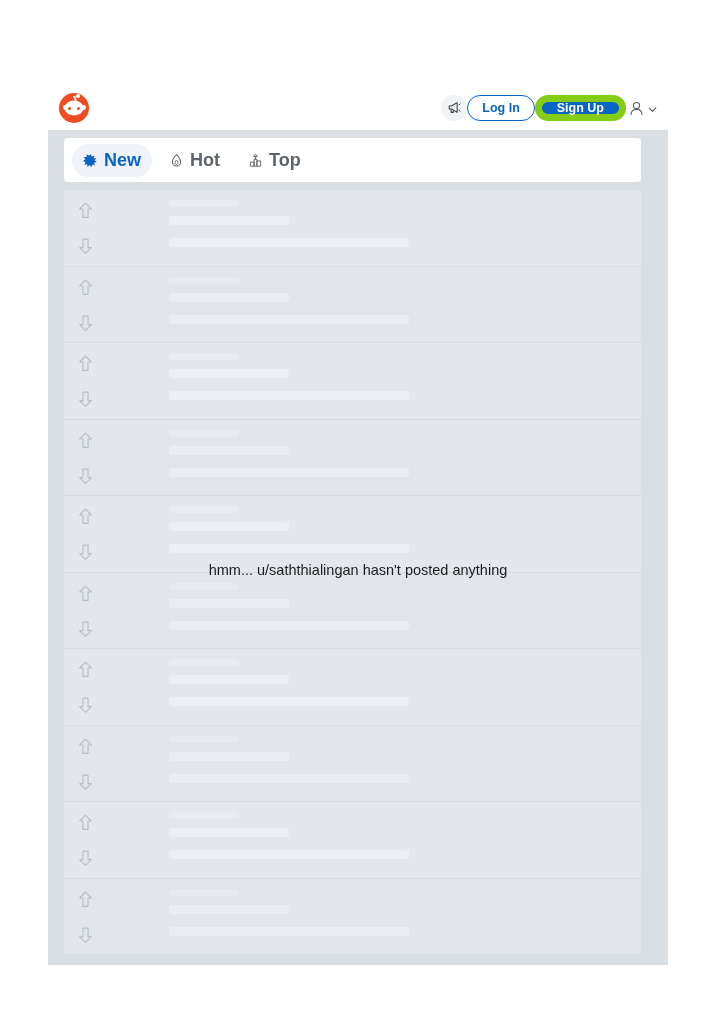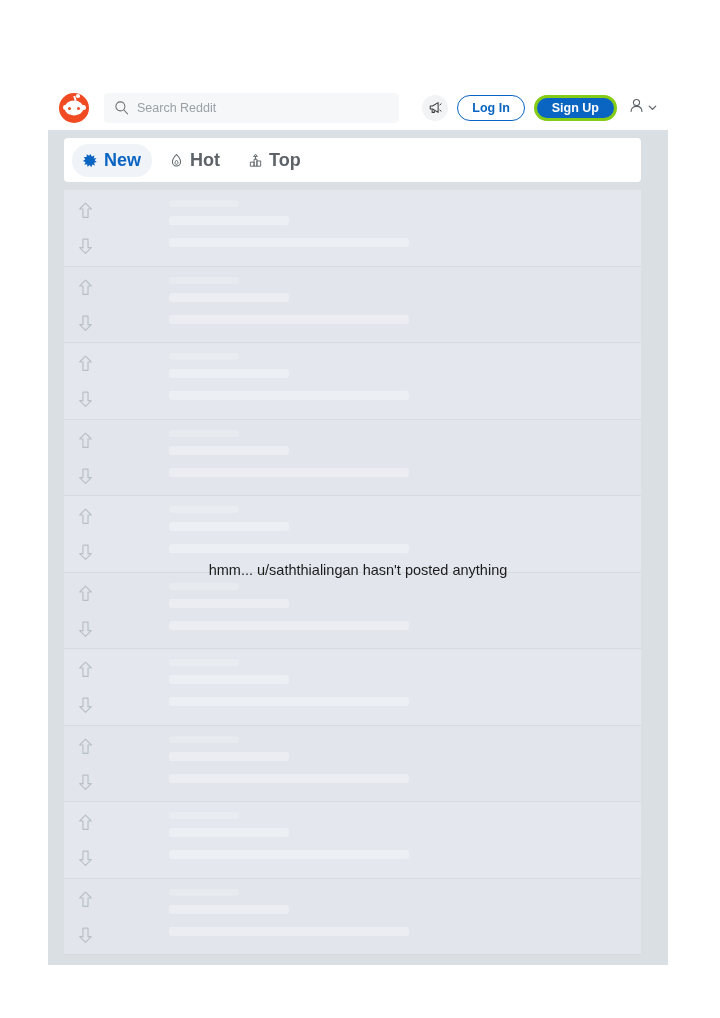--- a/index.html
+++ b/index.html
@@ -141,22 +141,21 @@
     font-size: 12.5px;
     color: #1c1c1c;
     width: 100%;
     padding: 0;
   }
   #search-input::placeholder { color: #9aa0a6; }
 
   #header-right {
     margin-left: auto;
     display: flex;
-    align-items: center;
-    gap: 9px;
+    align-items: flex-end;
     flex: 0 0 auto;
   }
 
   .megaphone-btn {
     width: 26px;
     height: 26px;
     border-radius: 50%;
     background: #f2f3f4;
     display: flex;
     align-items: center;
@@ -178,21 +177,21 @@
   }
   .btn-login {
     color: #0a64c2;
     background: #ffffff;
     border: 1px solid #0a64c2;
     padding: 0 14px;
   }
   .btn-signup {
     color: #ffffff;
     background: #0a64c2;
-    border: 3px solid #84cc16;
+    border: 7px solid #84cc16;
     padding: 0 15px;
   }
   .avatar-wrap {
     display: flex;
     align-items: center;
     gap: 2px;
     margin-left: 2px;
   }
 
   
@@ -307,29 +306,20 @@
         <div class="snoo-ant"></div>
         <div class="snoo-ant-dot"></div>
         <div class="snoo-ear l"></div>
         <div class="snoo-ear r"></div>
         <div class="snoo-head"></div>
         <div class="snoo-eye l"></div>
         <div class="snoo-eye r"></div>
         <div class="snoo-smile"></div>
       </div>
 
-      <div id="search-wrap">
-        <span class="mag">
-          <svg width="15" height="15" viewBox="0 0 20 20">
-            <circle cx="8.5" cy="8.5" r="6" fill="none" stroke="#6b7177" stroke-width="1.4"></circle>
-            <line x1="13" y1="13" x2="18" y2="18.5" stroke="#6b7177" stroke-width="1.4" stroke-linecap="round"></line>
-          </svg>
-        </span>
-        <input id="search-input" type="text" placeholder="Search Reddit" style="">
-      </div>
 
       <div id="header-right">
 
         <div class="megaphone-btn">
           <svg width="15" height="15" viewBox="0 0 20 20">
             <path d="M3 8 L3 12 L6 12 L13.5 16.5 L13.5 3.5 L6 8 Z" fill="none" stroke="#3c4043" stroke-width="1.4" stroke-linejoin="round"></path>
             <path d="M5.5 12.2 L5.5 16.5 L8.5 16.5 L8.5 14" fill="none" stroke="#3c4043" stroke-width="1.4" stroke-linejoin="round"></path>
             <line x1="15.8" y1="6.5" x2="17.5" y2="5.2" stroke="#3c4043" stroke-width="1.3" stroke-linecap="round"></line>
             <line x1="15.8" y1="13.5" x2="17.5" y2="14.8" stroke="#3c4043" stroke-width="1.3" stroke-linecap="round"></line>
           </svg>

